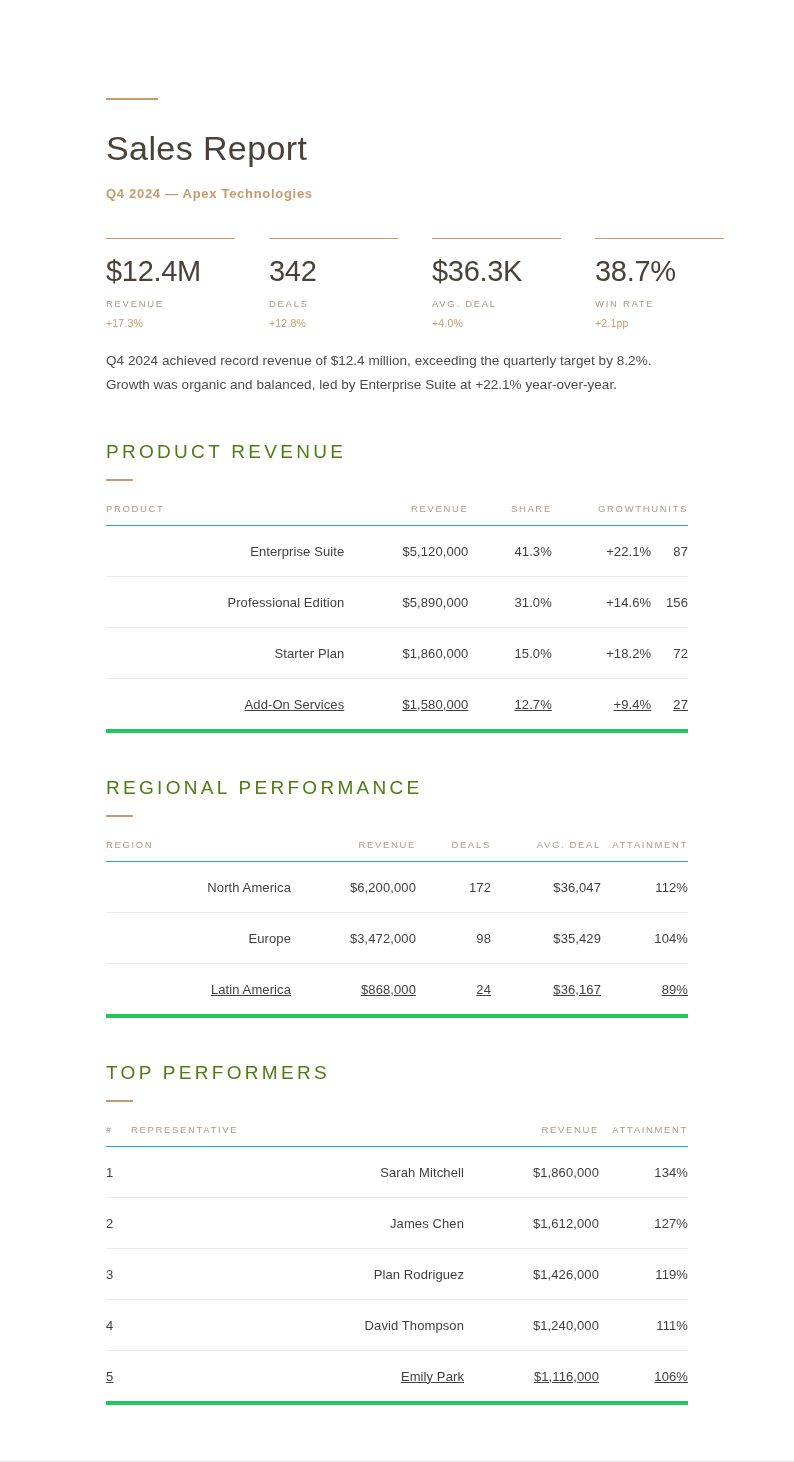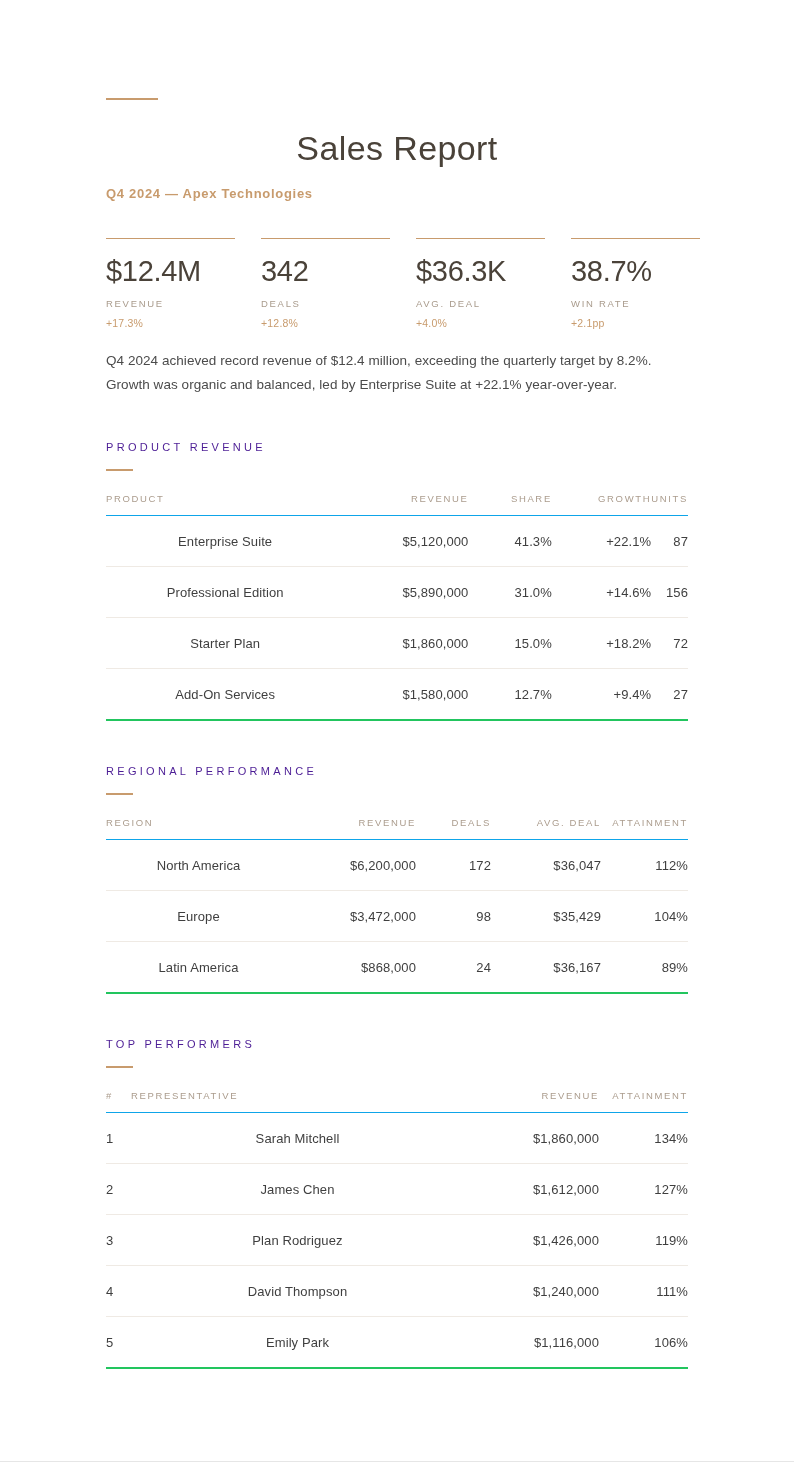--- a/index.html
+++ b/index.html
@@ -32,36 +32,35 @@
     background: #c89b6d;
     margin-bottom: 30px;
   }
 
   .doc-title {
     font-size: 34px;
     font-weight: 400;
     letter-spacing: 0.4px;
     color: #4a4239;
     line-height: 1.1;
-    text-align: center;
   }
 
   .doc-subtitle {
     margin-top: 19px;
     font-size: 13px;
     letter-spacing: 0.7px;
     color: #c89b6d;
     font-weight: 700;
   }
 
   
   .kpi-row {
     display: flex;
     margin-top: 37px;
-    gap: 4px;
+    gap: 12px;
   }
 
   .kpi {
     width: 151px;
     padding-right: 22px;
   }
 
   .kpi-rule {
     height: 1px;
     background: #c89b6d;
@@ -99,23 +98,23 @@
     line-height: 1.78;
     color: #4b4b4b;
     letter-spacing: 0.05px;
     max-width: 585px;
   }
 
   
   .section { margin-top: 44px; }
 
   .section-title {
-    font-size: 11px;
+    font-size: 19px;
     letter-spacing: 3.3px;
-    color: #4c1d95;
+    color: #4d7c0f;
     font-weight: 400;
     margin-top: 18px;
   }
 
   .section-dash {
     width: 27px;
     height: 2px;
     background: #c89b6d;
     margin-top: 16px;
   }
@@ -143,23 +142,23 @@
   tbody td {
     font-size: 13px;
     color: #3f3f3f;
     text-align: right;
     padding: 18px 0 17px 0;
     border-bottom: 1px solid #efeae4;
     white-space: nowrap;
     letter-spacing: 0.1px;
   }
 
-  tbody td.left { text-align: center; }
-
-  tbody tr:last-child td { border-bottom: 2px solid #22c55e; }
+  tbody td.left { text-align: right; }
+
+  tbody tr:last-child td { border-bottom: 4px solid #22c55e; text-decoration: underline; }
 
   
   .t-product col.c0 { width: 240px; }
   .t-product col.c1 { width: 125px; }
   .t-product col.c2 { width: 84px; }
   .t-product col.c3 { width: 100px; }
   .t-product col.c4 { width: 33px; }
 
   
   .t-region col.c0 { width: 185px; }

